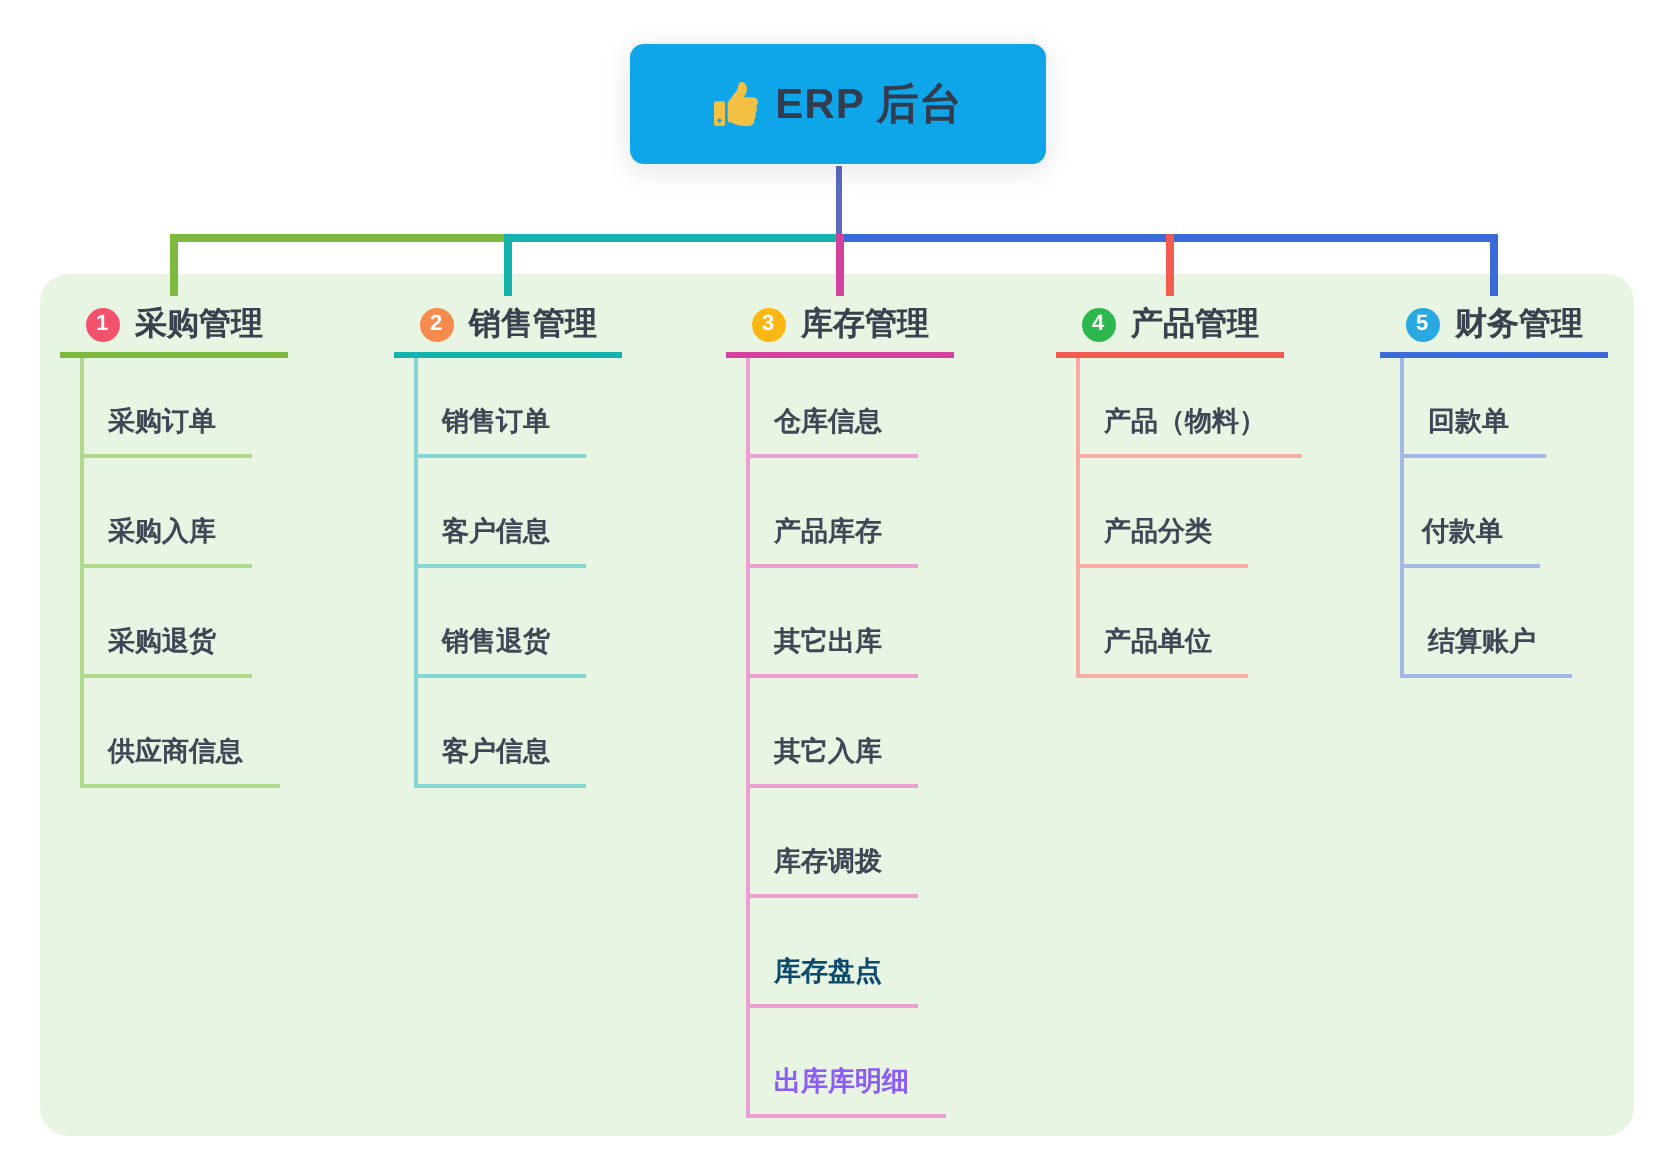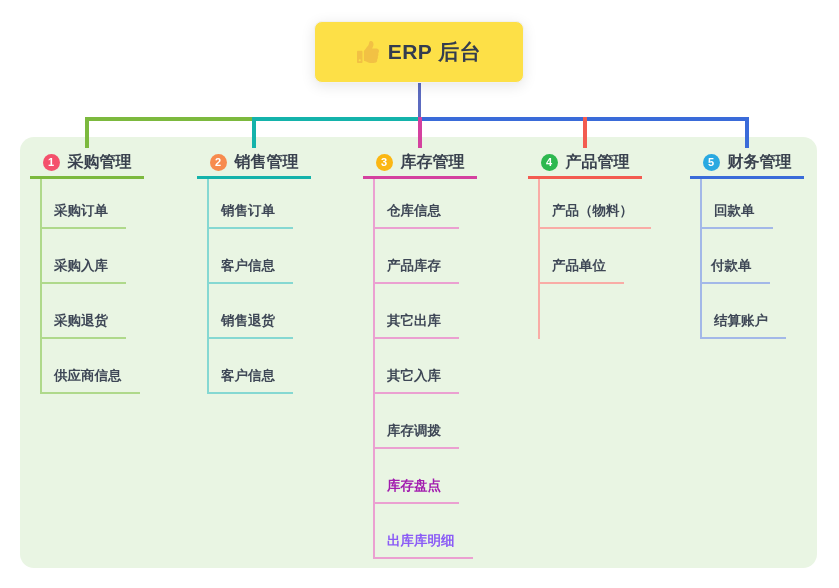--- a/index.html
+++ b/index.html
@@ -6,21 +6,21 @@
   .stage{
     position:relative;width:839px;height:588px;overflow:hidden;background:#fff;
     font-family:"Liberation Sans","DejaVu Sans",sans-serif;
   }
   .panel{
     position:absolute;left:20px;top:137px;width:797px;height:431px;
     border-radius:14px;
   }
   .root-card{
     position:absolute;left:314px;top:21px;width:208px;height:60px;
-    background:#fde047;border:1px solid #f1f1f1;border-radius:8px;
+    background:#0ea5e9;border:1px solid #f1f1f1;border-radius:8px;
     box-shadow:0 3px 14px rgba(0,0,0,0.10);
     display:flex;align-items:center;justify-content:center;gap:9px;
     z-index:3;
   }
   .root-title{font-size:21px;font-weight:600;letter-spacing:0.5px;}
   .stem,.bus-seg,.drop{position:absolute;z-index:1;}
   .stem{width:3.5px;height:39px;left:417.5px;top:81px;}
   .bus-seg{height:3.5px;top:117px;}
   .drop{width:3.5px;height:31px;top:117px;}
   .branch{position:absolute;top:148px;width:114px;z-index:2;}
@@ -129,37 +129,40 @@
           <div class="child-row">
             <div class="child" style="border-color: rgb(235, 160, 209); color: rgb(62, 71, 86);">其它出库</div>
           </div>
           <div class="child-row">
             <div class="child" style="border-color: rgb(235, 160, 209); color: rgb(62, 71, 86);">其它入库</div>
           </div>
           <div class="child-row">
             <div class="child" style="border-color: rgb(235, 160, 209); color: rgb(62, 71, 86);">库存调拨</div>
           </div>
           <div class="child-row">
-            <div class="child" style="border-color: rgb(235, 160, 209); color: #a21caf;">库存盘点</div>
+            <div class="child" style="border-color: rgb(235, 160, 209); color: #0c4a6e;">库存盘点</div>
           </div>
           <div class="child-row">
             <div class="child" style="border-color: rgb(235, 160, 209); color: #8b5cf6;">出库库明细</div>
           </div>
         </div>
       </div>
       <div class="branch" style="left: 528px;">
         <div class="branch-label" style="color: rgb(57, 65, 78);">
           <span class="badge" style="background: rgb(45, 184, 79);">4</span>
           <span>产品管理</span>
         </div>
         <div class="branch-underline" style="border-color: rgb(243, 91, 80);"></div>
         <div class="children">
           <div class="spine" style="border-color: rgb(249, 172, 166); height: 160px;"></div>
           <div class="child-row first">
             <div class="child" style="border-color: rgb(249, 172, 166); color: rgb(62, 71, 86);">产品（物料）</div>
+          </div>
+          <div class="child-row">
+            <div class="child" style="border-color: rgb(249, 172, 166); color: rgb(62, 71, 86);">产品分类</div>
           </div>
           <div class="child-row">
             <div class="child" style="border-color: rgb(249, 172, 166); color: rgb(62, 71, 86);">产品单位</div>
           </div>
         </div>
       </div>
       <div class="branch" style="left: 690px;">
         <div class="branch-label" style="color: rgb(57, 65, 78);">
           <span class="badge" style="background: rgb(41, 169, 225);">5</span>
           <span>财务管理</span>

